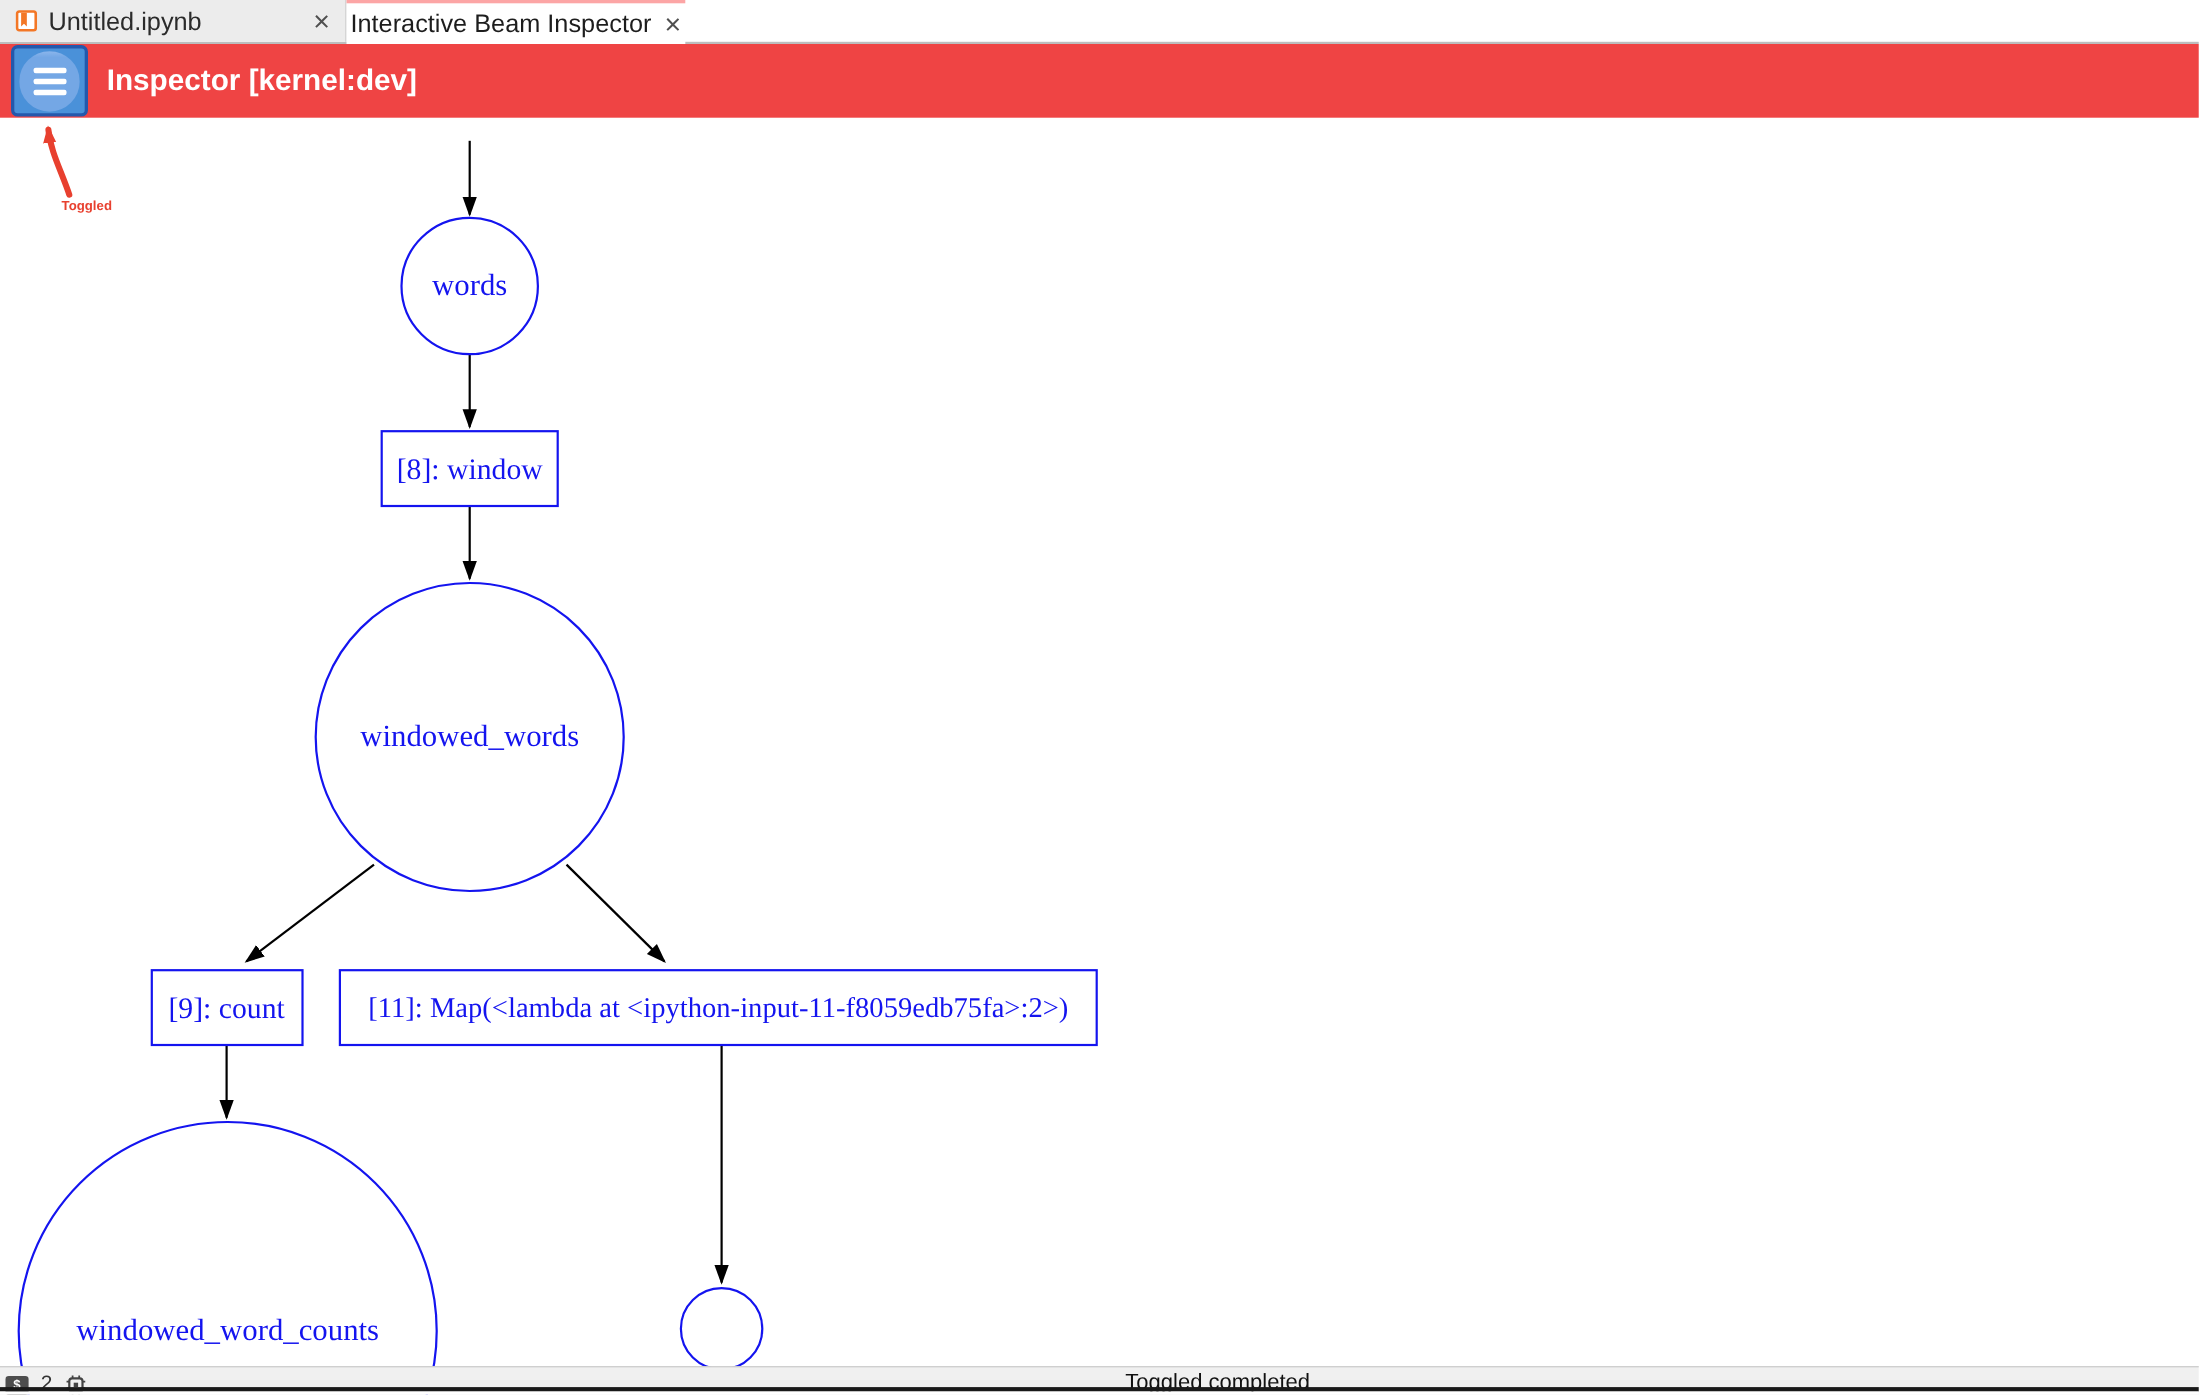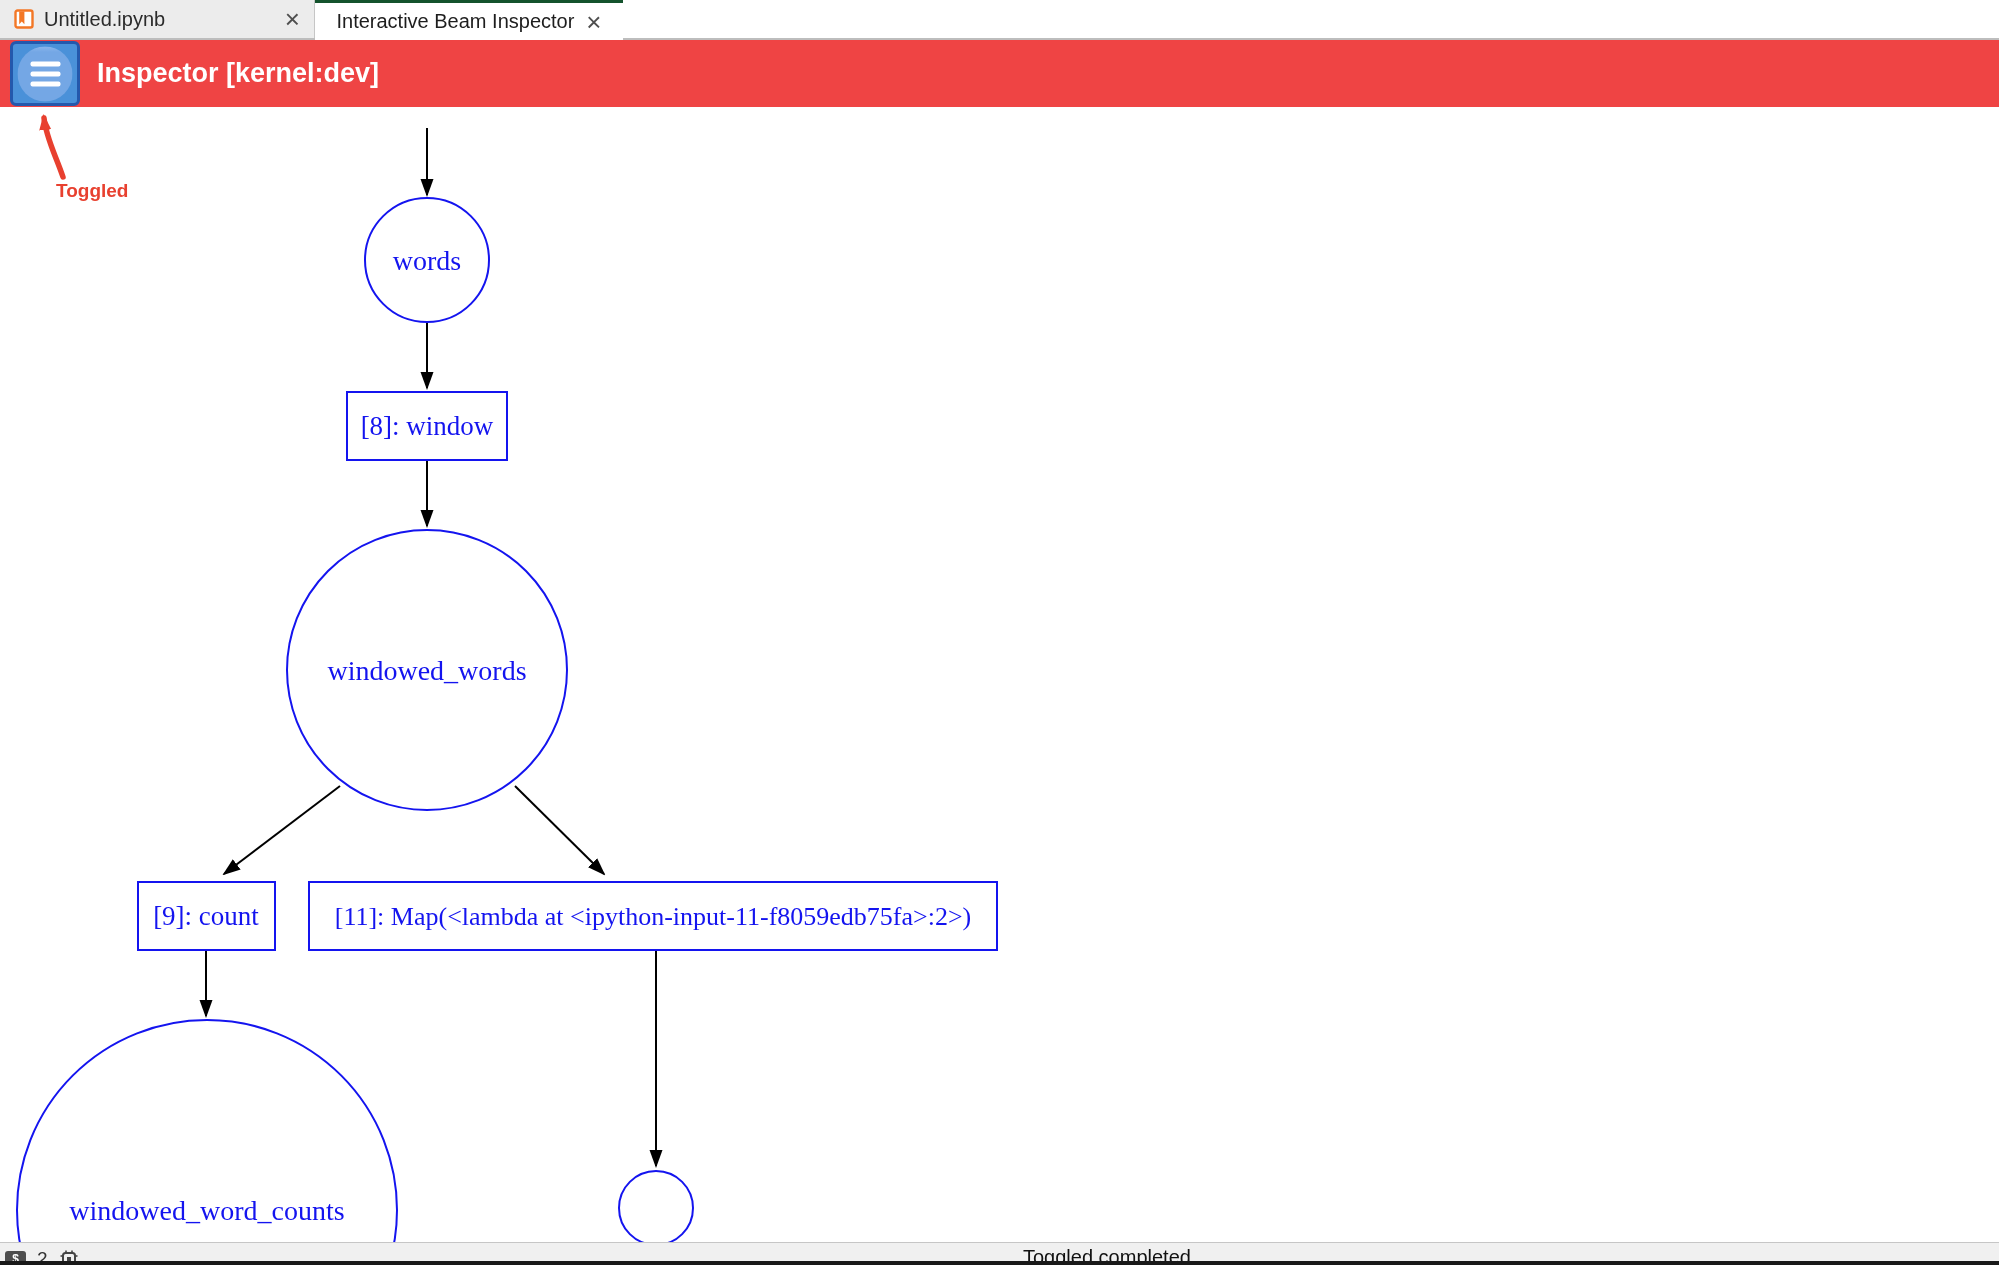--- a/index.html
+++ b/index.html
@@ -5,22 +5,22 @@
   html,body{margin:0;padding:0;background:#fff;}
   .screen{
     position:relative;width:1999px;height:1268px;overflow:hidden;
     font-family:"Liberation Sans",sans-serif;background:#ffffff;
   }
   
   .tabbar{position:absolute;left:0;top:0;width:1999px;height:40px;background:#ffffff;z-index:30;}
   .tabbar-border{position:absolute;left:0;top:38px;width:1999px;height:2px;background:#bdbdbd;}
   .tab{position:absolute;top:0;height:38px;display:flex;align-items:center;box-sizing:border-box;}
   .tab-inactive{left:0;width:315px;background:#ececec;border-right:1px solid #c6c6c6;padding:0 14px;height:38px;}
-  .tab-active{left:315px;width:308px;height:40px;background:#ffffff;border-top:3px solid #14532d;justify-content:center;z-index:2;}
-  .tab-label{font-size:20px;color:#1d1d1d;white-space:nowrap;}
+  .tab-active{left:315px;width:308px;height:40px;background:#ffffff;border-top:3px solid #fca5a5;justify-content:center;z-index:2;}
+  .tab-label{font-size:23px;color:#1d1d1d;white-space:nowrap;}
   .tab-inactive .tab-label{margin-left:10px;color:#2b2b2b;}
   .tab-close{font-size:26px;font-weight:300;color:#4f4f4f;line-height:20px;margin-left:12px;}
   .tab-inactive .tab-close{margin-left:auto;}
   .nb-icon{width:20px;height:20px;display:inline-block;flex:0 0 auto;}
   
   .header{position:absolute;left:0;top:40px;width:1999px;height:67px;background:#ef4444;z-index:20;}
   .menu-btn{position:absolute;left:10px;top:1px;width:70px;height:65px;box-sizing:border-box;
     border:3px solid #2458ac;border-radius:6px;background:#4a91d9;padding:0;cursor:pointer;}
   .menu-circle{position:absolute;left:50%;top:50%;transform:translate(-50%,-50%);
     width:55px;height:55px;border-radius:50%;
@@ -29,21 +29,21 @@
   .menu-circle .bar{width:30px;height:5px;border-radius:2px;background:#ffffff;}
   .header-title{position:absolute;left:97px;top:0;height:67px;line-height:67px;
     color:#ffffff;font-size:27px;font-weight:bold;white-space:nowrap;}
   
   .content-bg{position:absolute;left:0;top:107px;width:1999px;height:1135px;background:#ffffff;z-index:0;}
   .graph-svg{position:absolute;left:0;top:0;width:1999px;height:1268px;z-index:5;}
   .gnode{stroke:#1414ef;stroke-width:2;fill:none;}
   .gtext{fill:#1414ef;font-family:"Liberation Serif","DejaVu Serif",serif;}
   .gedge{stroke:#000000;stroke-width:2;fill:none;}
   .annotation-label{position:absolute;left:56px;top:180px;color:#e8402f;
-    font-size:19px;font-weight:bold;z-index:10;}
+    font-size:12px;font-weight:bold;z-index:10;}
   
   .statusbar{position:absolute;left:0;top:1242px;width:1999px;height:26px;
     background:#f0f0f0;border-top:1px solid #c6c6c6;box-sizing:border-box;z-index:40;}
   .status-left{position:absolute;left:5px;top:5px;display:flex;align-items:center;gap:11px;}
   .term-icon{width:21px;height:17px;background:#4d4d4d;border-radius:3px;color:#ffffff;
     font-size:12px;font-weight:bold;display:flex;align-items:center;justify-content:center;}
   .kernel-count{font-size:19px;color:#333333;}
   .chip-icon{width:20px;height:20px;display:inline-block;}
   .status-message{position:absolute;left:1023px;top:3px;font-size:20px;color:#111111;white-space:nowrap;}
   .bottom-band{position:absolute;left:0;top:1261px;width:1999px;height:4px;background:#191919;z-index:50;}

